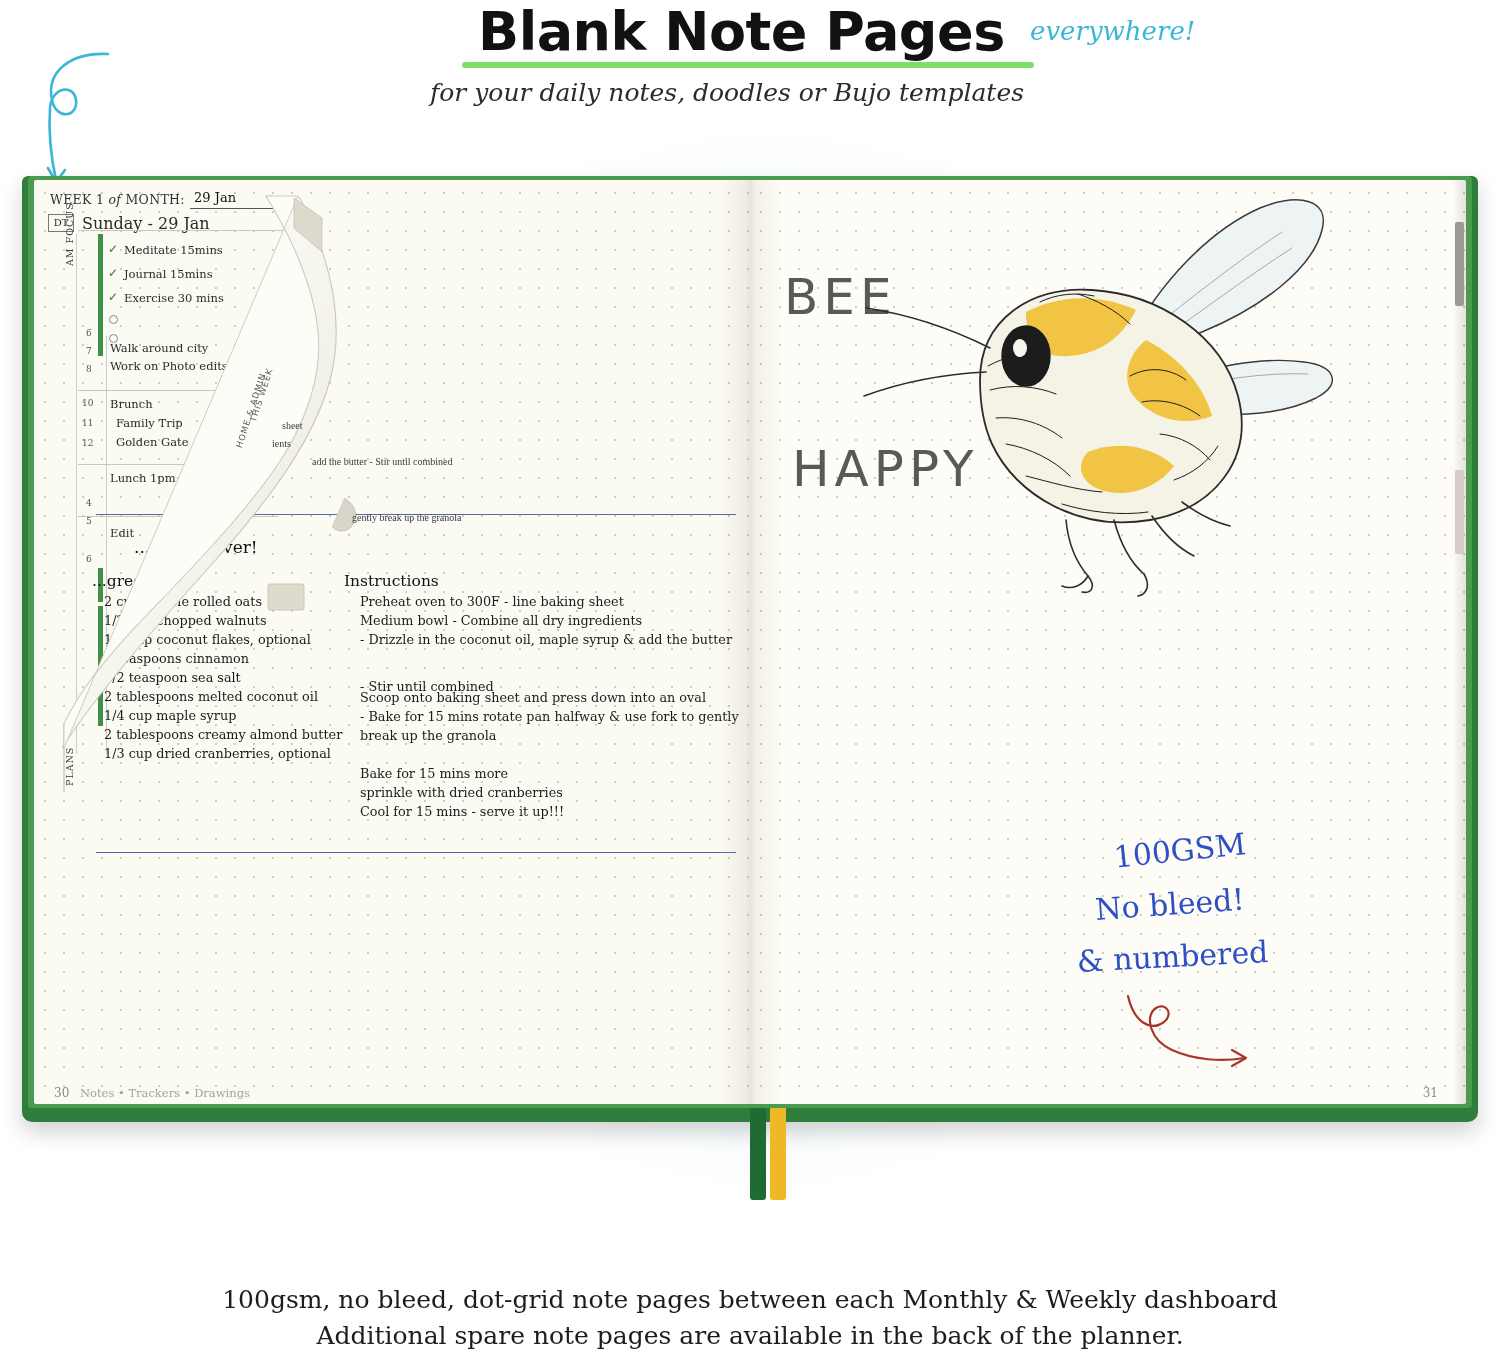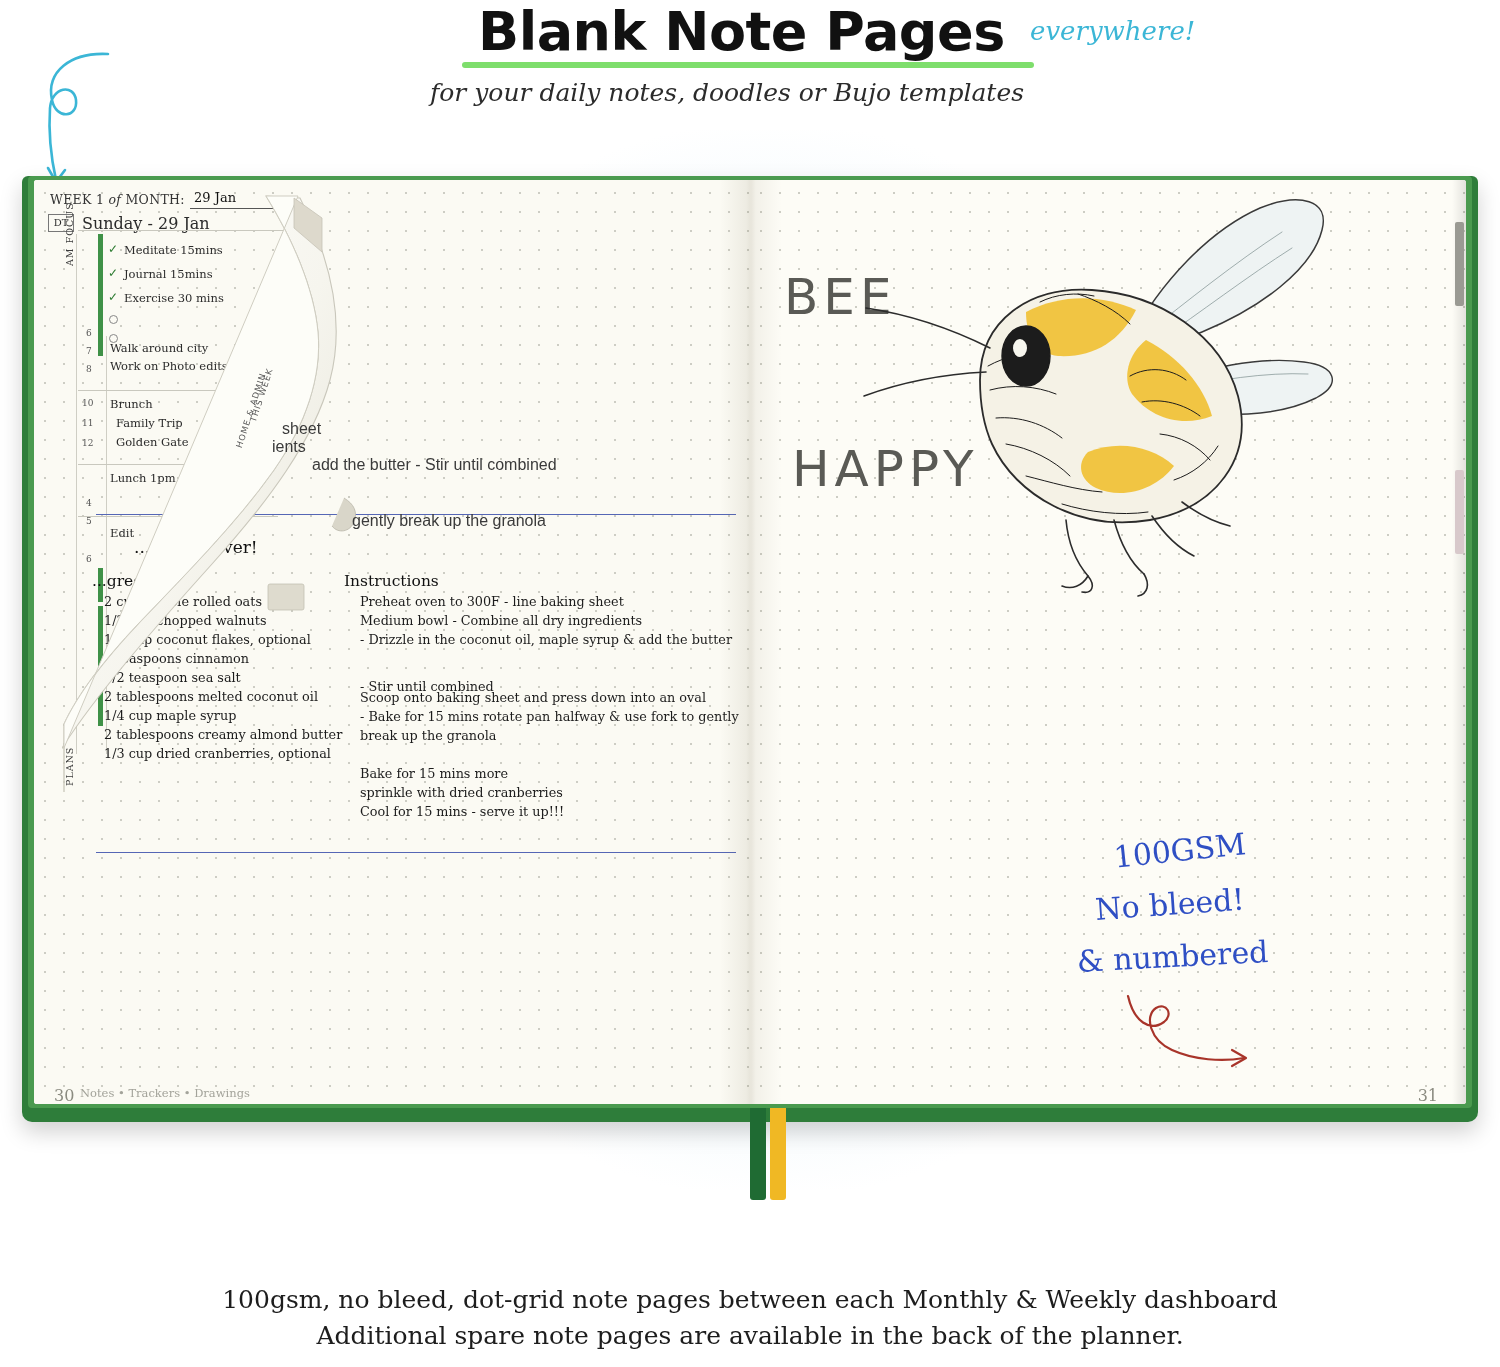--- a/index.html
+++ b/index.html
@@ -140,21 +140,21 @@
     position:absolute; width:9px; height:9px; border:1px solid #888; border-radius:50%;
   }
   .vline { position:absolute; width:1px; background:#cfcec4; }
 
   
   .curl {
     position:absolute; left:28px; top:12px; width:330px; height:610px; z-index:8;
     pointer-events:none;
   }
   .curl-text {
-    position:absolute; font-family:Liberation Sans, sans-serif; font-size:16px; color:#3a3a3a;
+    position:absolute; font-family:Liberation Serif, serif; font-size:10px; color:#3a3a3a;
     white-space:nowrap;
   }
   .curl-vert {
     position:absolute; font-family:"DejaVu Sans", sans-serif; font-size:8.5px;
     letter-spacing:1px; color:#555; white-space:nowrap;
   }
 
   
   .recipe { position:absolute; left:0; top:0; width:716px; height:924px; z-index:5; }
   .recipe-rule { position:absolute; height:1.3px; background:#5566b5; }
@@ -166,21 +166,21 @@
     position:absolute; font-family:"DejaVu Serif", serif; font-size:15.5px; color:#111;
     white-space:nowrap;
   }
   .recipe-line {
     position:absolute; font-family:"DejaVu Serif", serif; font-size:12.8px; color:#1c1c1c;
     white-space:nowrap;
   }
 
   
   .pg-num {
-    position:absolute; font-family:"DejaVu Serif", serif; font-size:16px; color:#8b8b80;
+    position:absolute; font-family:"DejaVu Serif", serif; font-size:12px; color:#8b8b80;
   }
   .pg-foot {
     position:absolute; font-family:"DejaVu Serif", serif; font-size:11.5px; color:#a3a39a;
     white-space:nowrap;
   }
 
   
   .bee-word {
     position:absolute; font-family:"DejaVu Sans", sans-serif;
     font-size:50px; color:#5a5a55; letter-spacing:5px;

